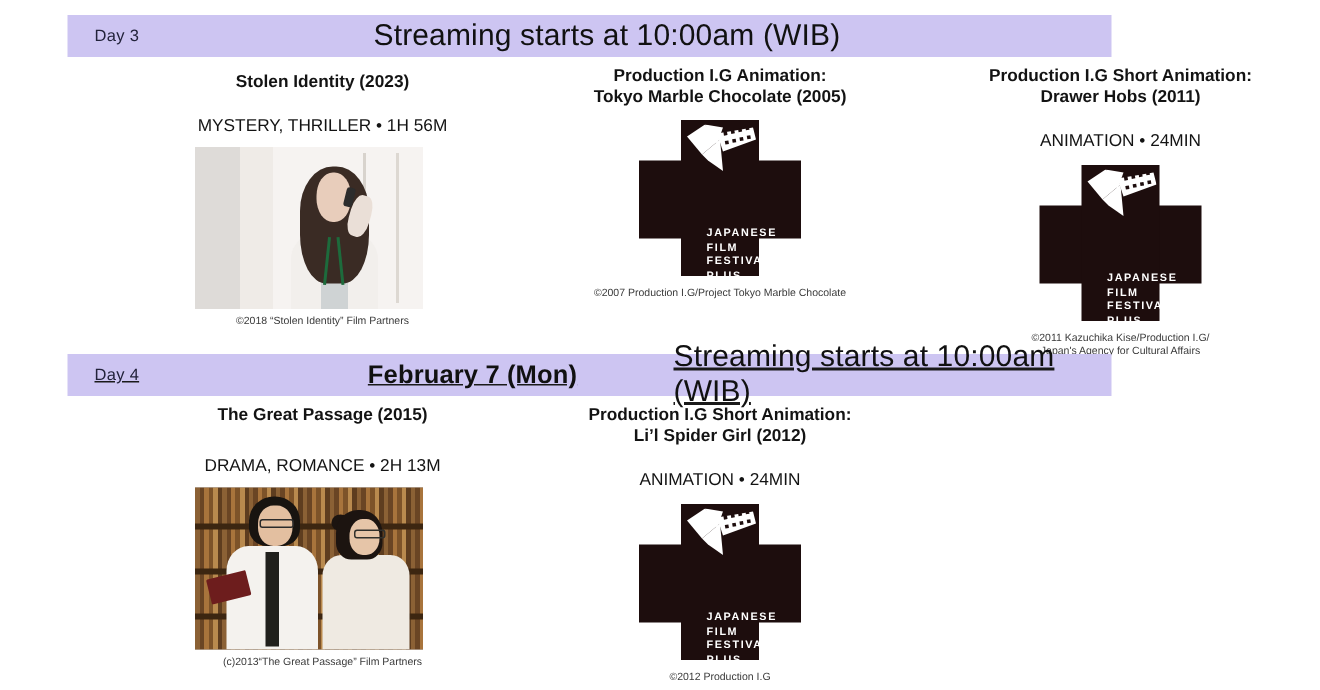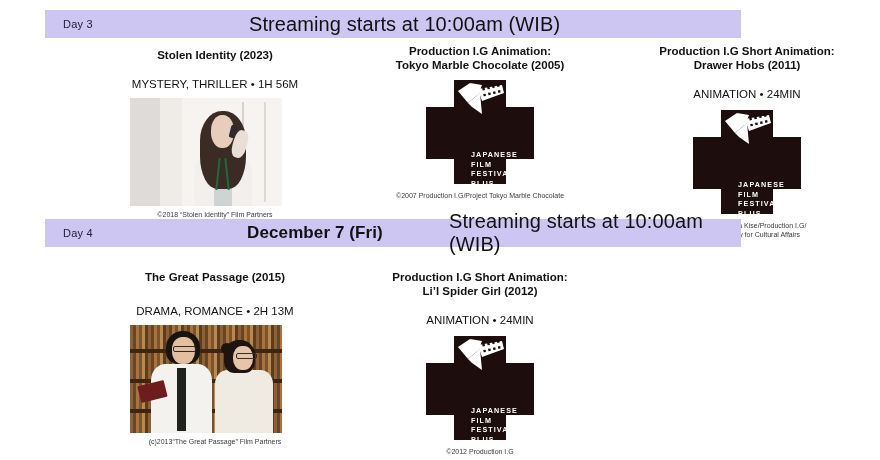--- a/index.html
+++ b/index.html
@@ -317,23 +317,23 @@
         <div class="logo-text">JAPANESE
 FILM
 FESTIVAL
 PLUS</div>
       </div>
     </div>
     <div class="f-credit" style="margin-top:7px;">©2011 Kazuchika Kise/Production I.G/
 Japan's Agency for Cultural Affairs</div>
   </div>
 
-  <div class="day-bar" style="top:219px;">
+  <div class="day-bar" style="top:236px;text-decoration:underline;">
     <div class="day-label">Day 4</div>
-    <div class="day-date">December 7 (Fri)</div>
+    <div class="day-date">February 7 (Mon)</div>
     <div class="day-stream">Streaming starts at 10:00am (WIB)</div>
   </div>
 
   <div class="film" style="left:130px;top:270px;width:170px;">
     <div class="f-title">The Great Passage (2015)</div>
     <div class="f-meta" style="margin-top:20px;">DRAMA, ROMANCE • 2H 13M</div>
     <div class="f-art" style="margin-top:6px;">
       <div class="poster passage">
         <div class="shelfbg"></div>
         <div class="shelfline sl1"></div>

